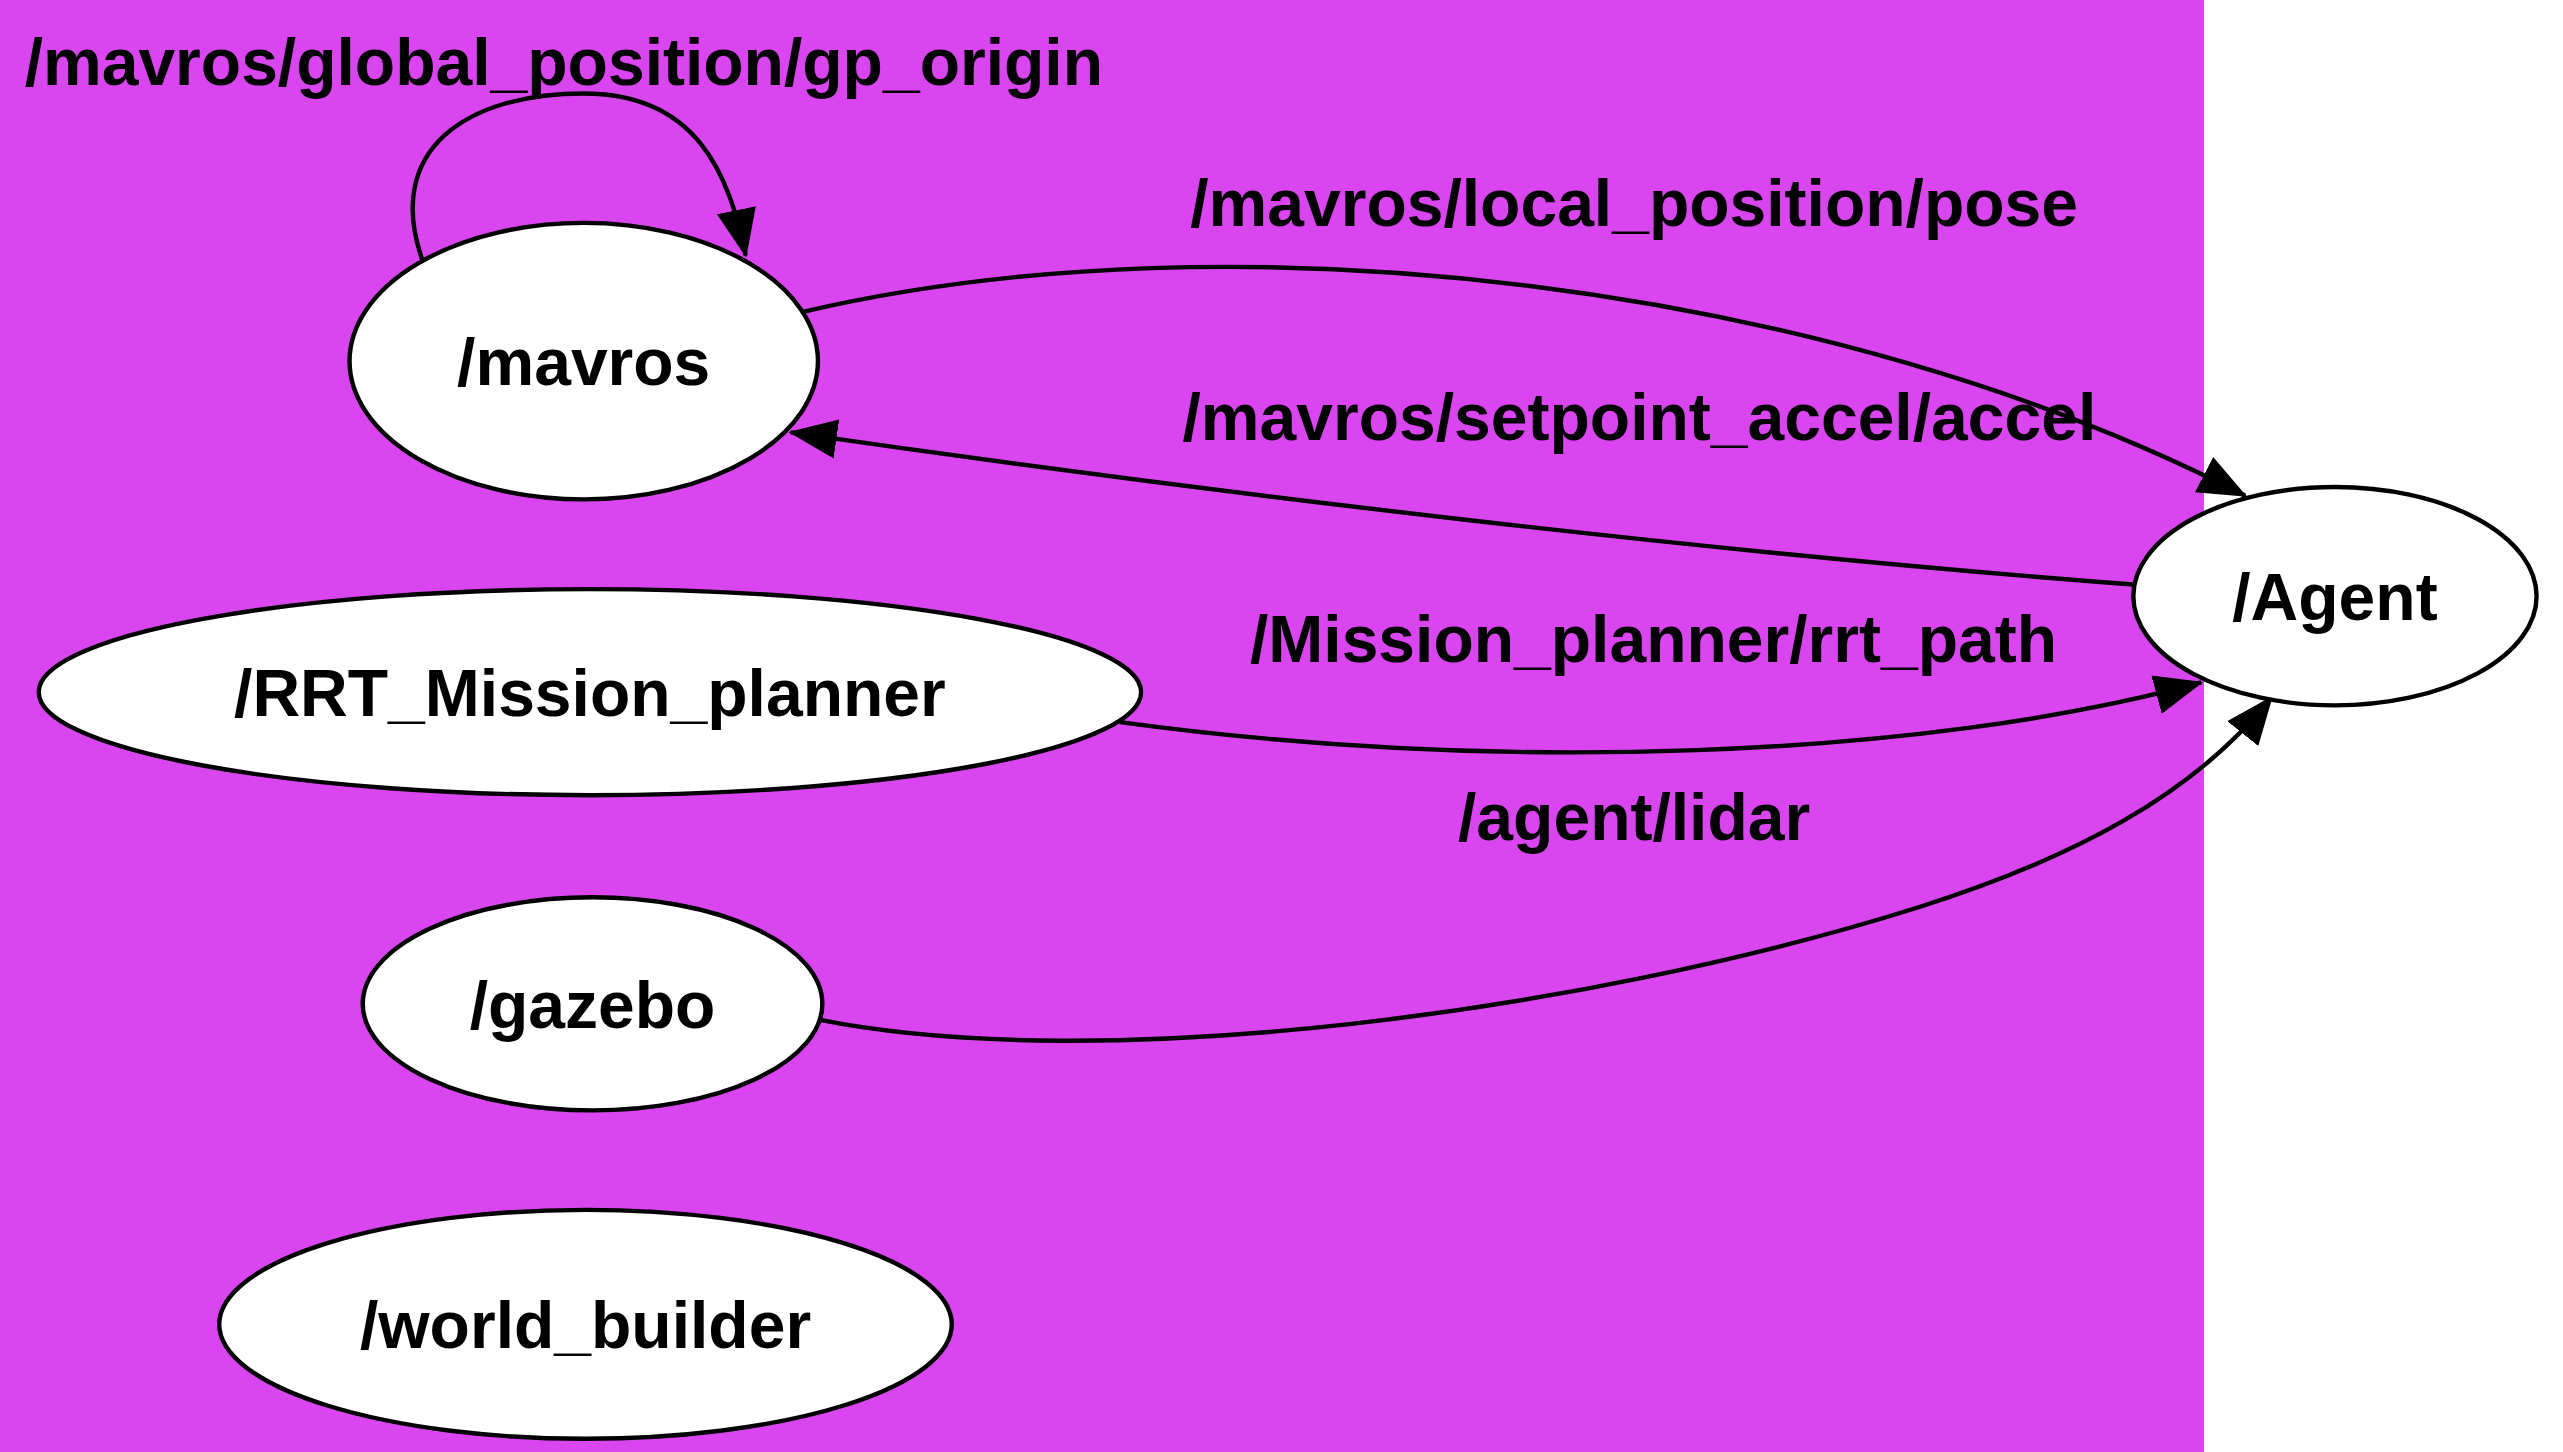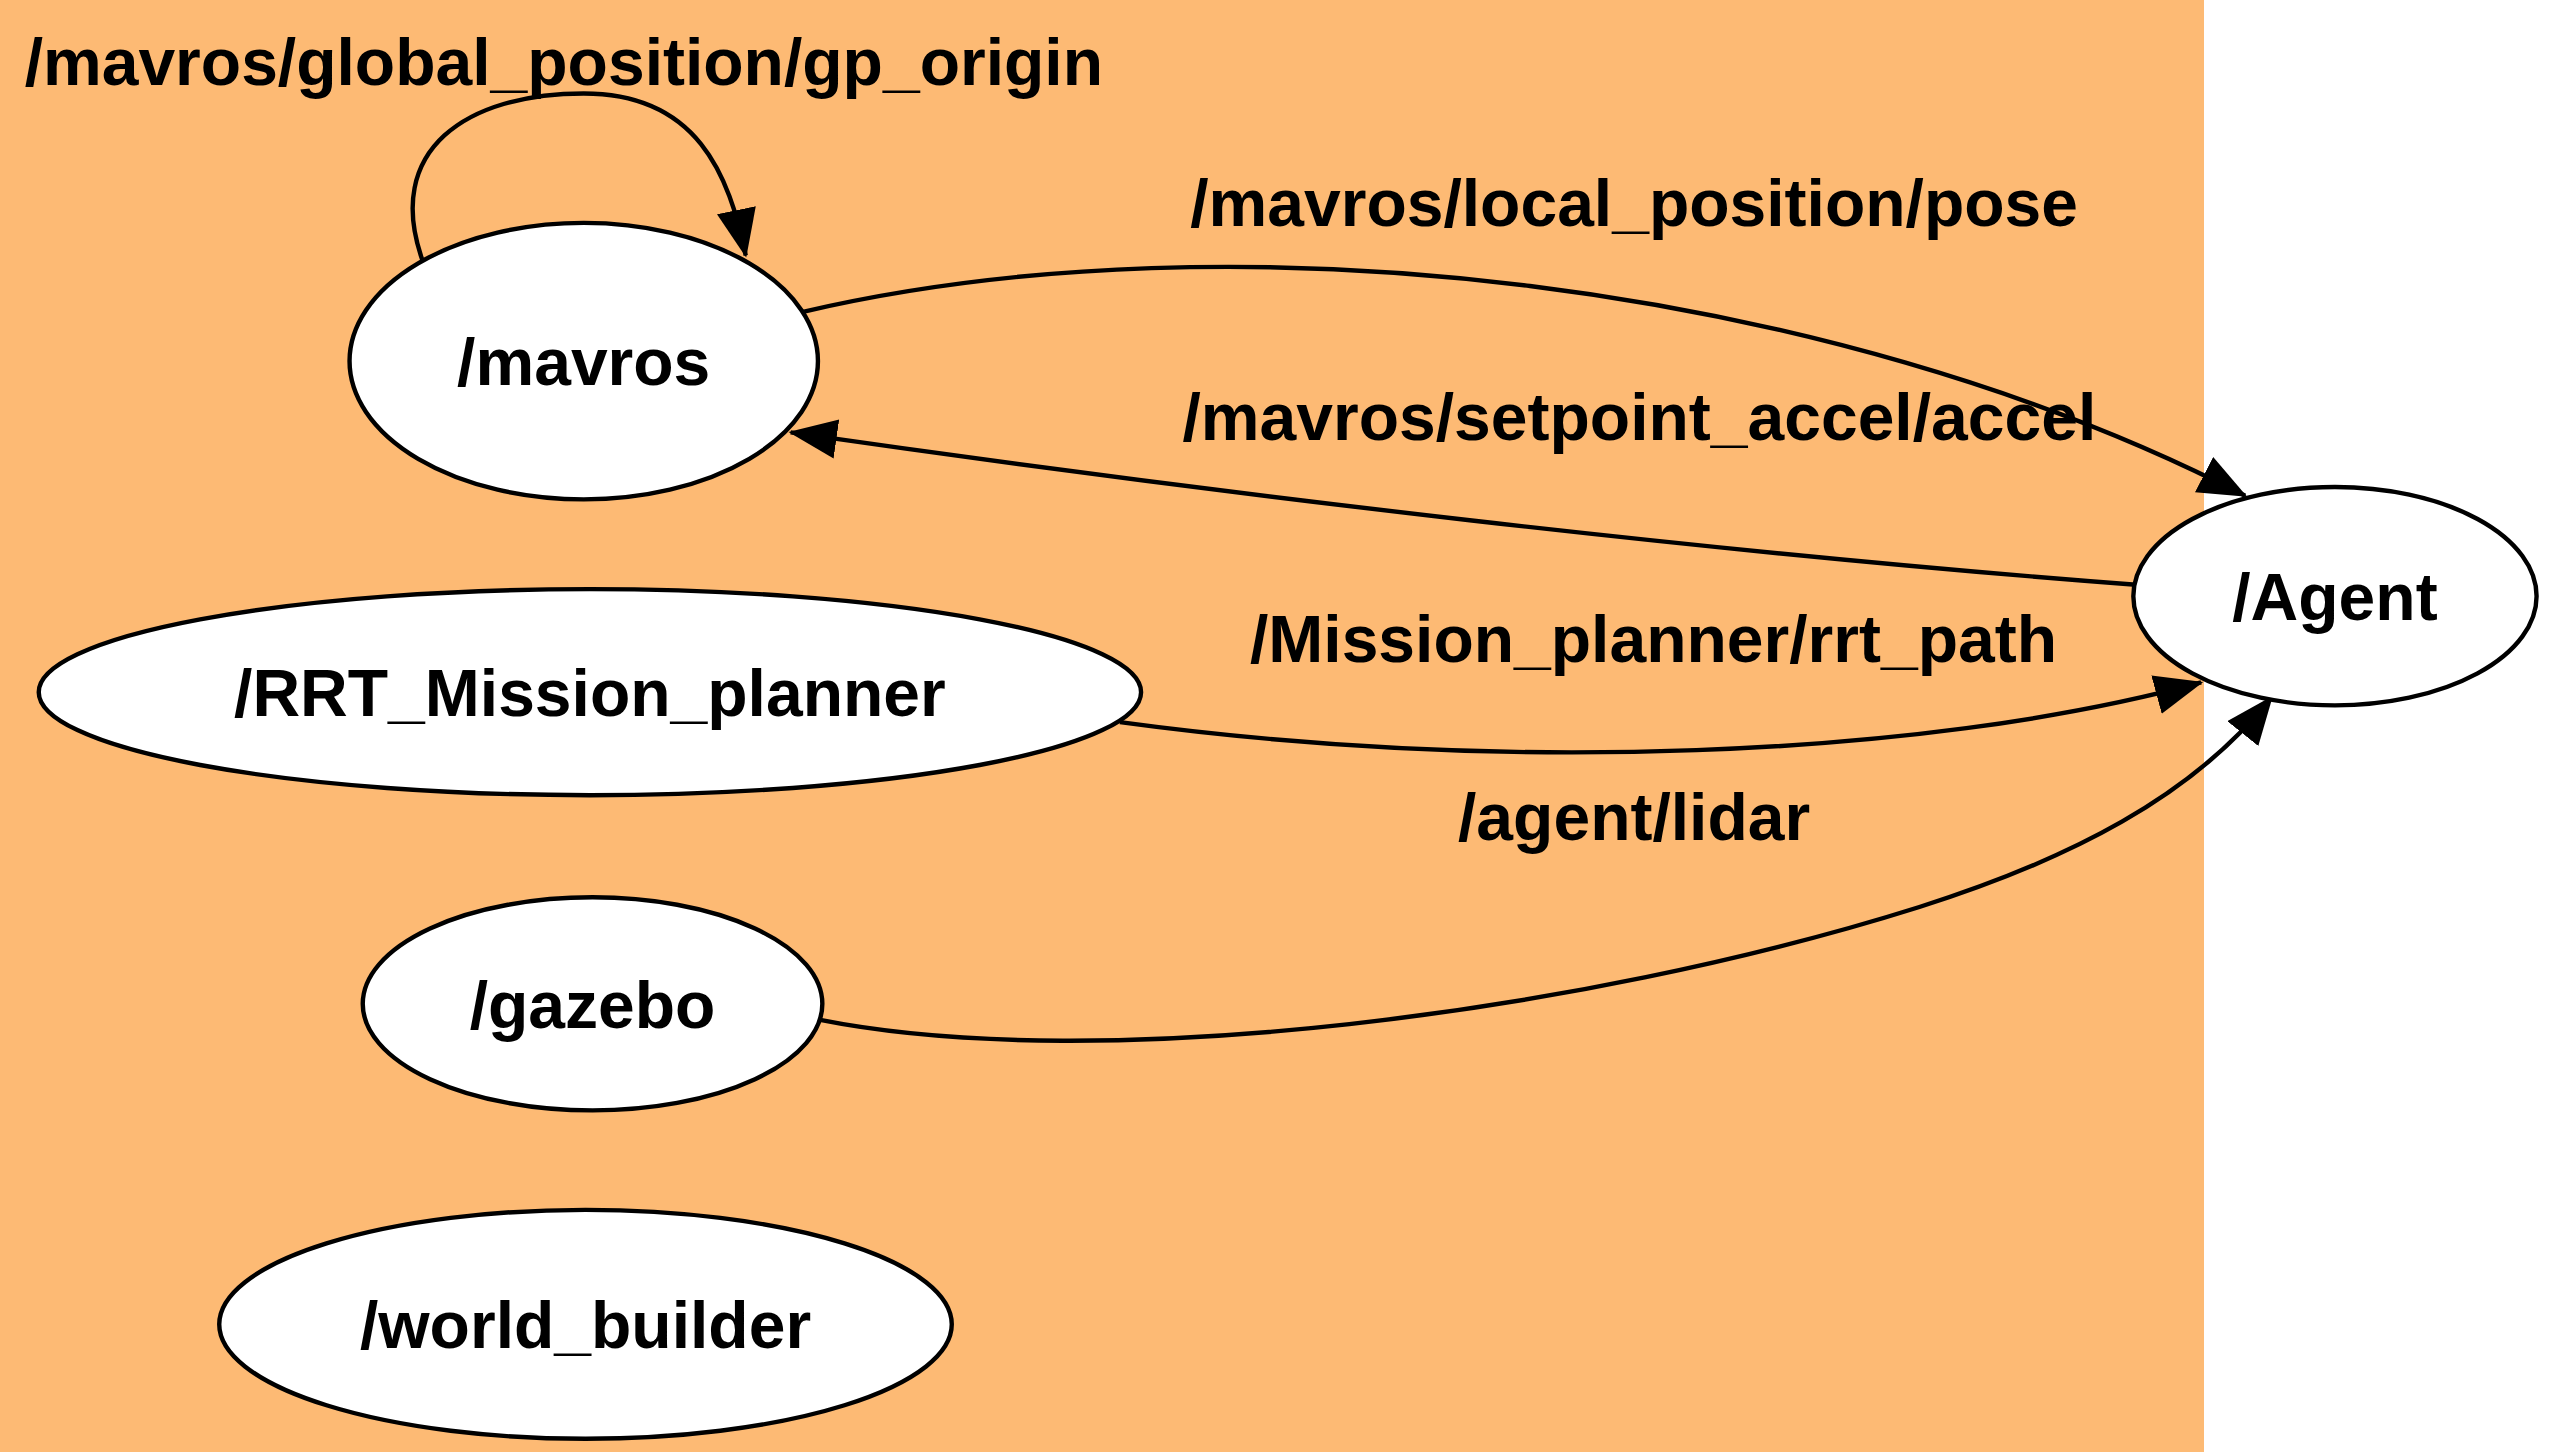--- a/index.html
+++ b/index.html
@@ -7,21 +7,21 @@
     padding: 0;
     background: #ffffff;
     width: 2563px;
     height: 1453px;
     overflow: hidden;
   }
   .graph-canvas {
     position: relative;
     width: 2204px;
     height: 1453px;
-    background: #fdba74;
+    background: #d946ef;
   }
   svg.graph {
     display: block;
     width: 2563px;
     height: 1453px;
   }
   .node-ellipse {
     fill: #ffffff;
     stroke-width: 5px;
   }

